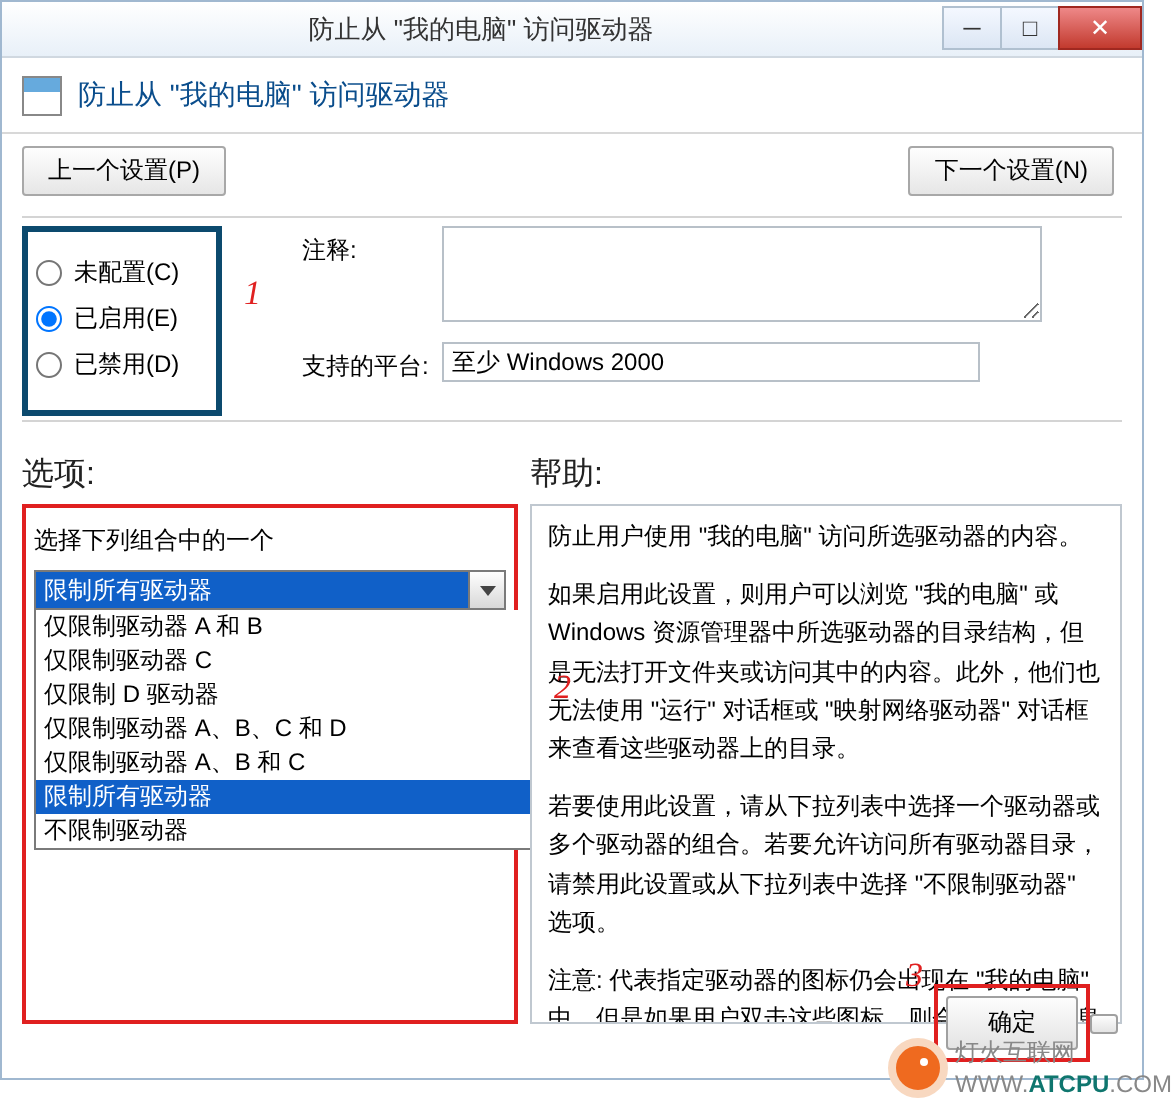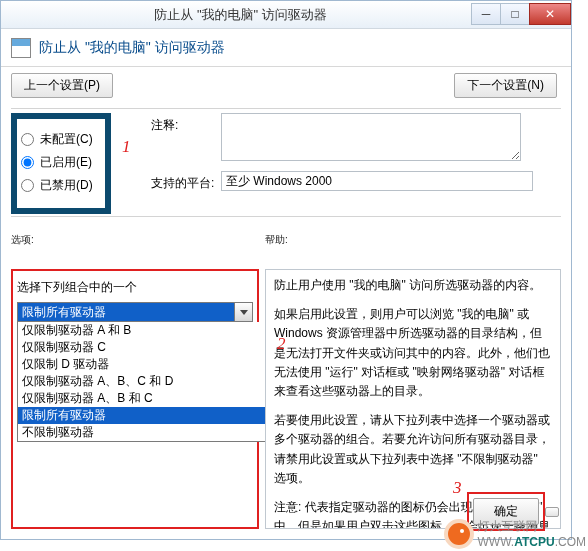--- a/index.html
+++ b/index.html
@@ -11,30 +11,30 @@
 .wc { width: 30px; height: 22px; border: 1px solid #b0c0d0; background: linear-gradient(#f4f8ff,#dce6f4); display: flex; align-items: center; justify-content: center; margin-left: -1px; color: #333; }
 .wc.close { background: linear-gradient(#e88,#c23a2e); color: #fff; width: 42px; border-color: #a02820; }
 .header2 { display: flex; align-items: center; height: 38px; padding: 4px 10px; border-bottom: 1px solid #d8d8d8; }
 .hdr-icon { width: 20px; height: 20px; background: linear-gradient(#6ad 40%,#fff 40%); border: 1px solid #888; margin-right: 8px; }
 .hdr-text { font-size: 14px; color: #0a4d8c; }
 .nav-btns { display: flex; justify-content: space-between; gap: 6px; padding: 6px 14px 8px 10px; }
 .btn { border: 1px solid #a8a8a8; background: linear-gradient(#fefefe, #e6e6e6); padding: 3px 12px; border-radius: 2px; cursor: pointer; font-size: 12px; }
 .main { display: flex; gap: 8px; padding: 2px 10px 0 10px; }
 .leftcol { width: 100px; }
 .rightcol { flex: 1; }
-.radio-group { border: 6px solid #0c4a6e; padding: 6px 4px 8px 2px; }
+.radio-group { border: 3px solid #0c4a6e; padding: 6px 4px 8px 2px; }
 .radio-row { display: flex; align-items: center; margin: 6px 0; gap: 4px; }
 .radio-row input { margin: 0 2px; }
 .field-row { display: flex; align-items: flex-start; margin-bottom: 10px; margin-left: 32px; }
 .fld-label { width: 70px; padding-top: 4px; }
 .txt { width: 300px; height: 48px; border: 1px solid #b8c0c8; background: #fff; }
-.plat { width: 312px; height: 20px; border: 1px solid #b8c0c8; background: #fff; padding: 2px 4px; display:flex; align-items:center; }
+.plat { width: 269px; height: 20px; border: 1px solid #b8c0c8; background: #fff; padding: 2px 4px; display:flex; align-items:center; }
 .red1 { position: absolute; left: 121px; top: 136px; color: #e02020; font-size: 17px; font-family: serif; font-style: italic; }
 .lowersplit { display: flex; gap: 6px; padding: 14px 10px 0 10px; }
-.lbl { font-size: 10px; color: #222; padding-bottom: 22px; }
+.lbl { font-size: 16px; color: #222; padding-bottom: 4px; }
 .opt-panel { width: 248px; height: 260px; border: 2px solid #e02020; padding: 8px 0px 4px 4px; position: relative; }
 .hlp-panel { flex: 1; height: 260px; border: 1px solid #c0c8d0; background: #fff; padding: 6px 8px; overflow: hidden; position: relative; font-size: 12px; line-height: 1.6; }
 .combo { width: 236px; border: 1px solid #7a7a7a; background: #eaeaea; display:flex; align-items:center; height:20px; margin-top:6px;}
 .combo-sel { flex:1; background:#1060c8; color:#fff; padding:1px 4px; height:18px; display:flex; align-items:center;}
 .combo-btn { width:18px; height:18px; background: linear-gradient(#fefefe,#d8d8d8); border-left:1px solid #7a7a7a; display:flex; align-items:center; justify-content:center;}
 .dropdown { width: 252px; border: 1px solid #7a7a7a; border-top:none; background:#fff; }
 .dd-item { padding: 1px 4px; height:17px; display:flex; align-items:center; color:#000; }
 .dd-item.sel { background:#1060c8; color:#fff; }
 .red2 { position:absolute; left:276px; top:333px; color:#e02020; font-size:17px; font-style:italic; font-family:serif; z-index:5;}
 .red3 { position:absolute; left:452px; top:477px; color:#e02020; font-size:17px; font-style:italic; font-family:serif; z-index:5;}

